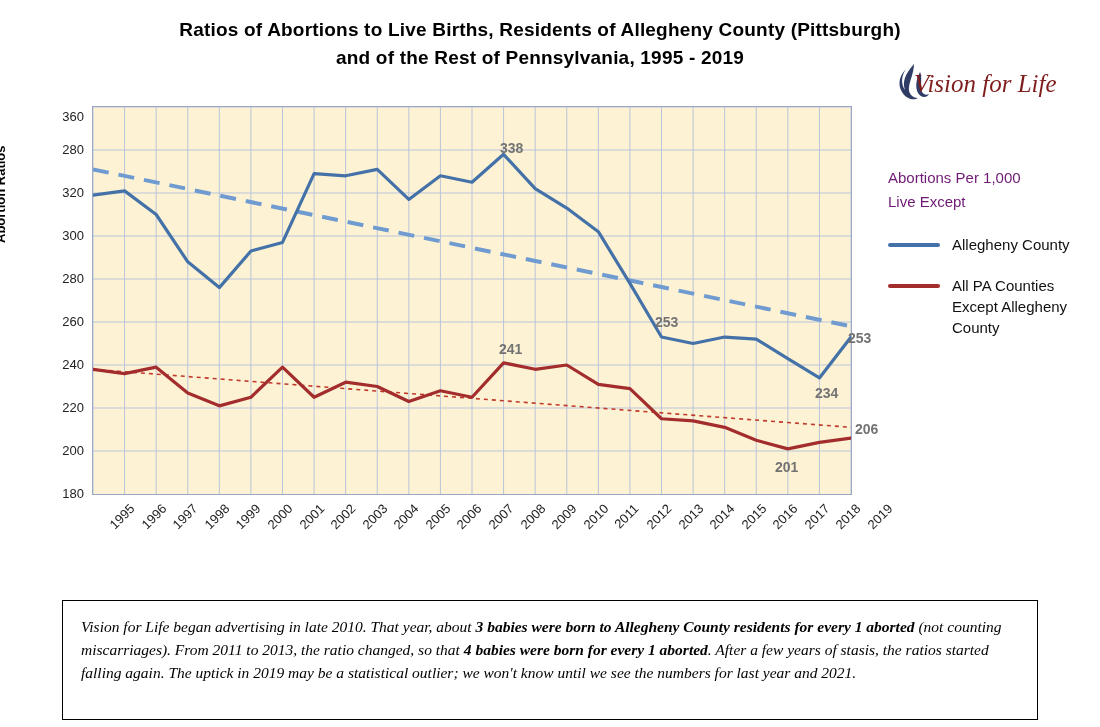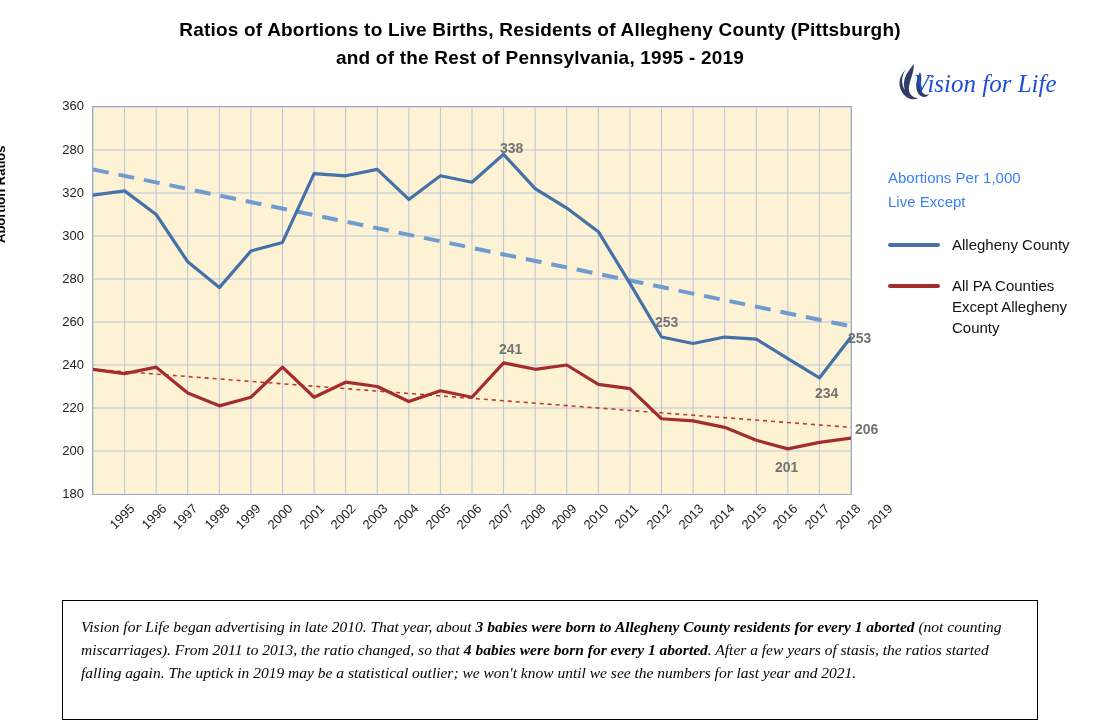--- a/index.html
+++ b/index.html
@@ -14,21 +14,21 @@
   .title{
     position:absolute;left:60px;top:16px;width:960px;
     text-align:center;font-weight:bold;font-size:19px;line-height:28px;
     letter-spacing:.2px;
   }
 
   
   .logo{position:absolute;left:892px;top:60px;width:190px;height:48px;}
   .logo-text{
     font-family:"Liberation Serif", serif;font-style:italic;
-    font-size:25px;color:#1d4ed8;position:absolute;left:22px;top:10px;
+    font-size:25px;color:#7f1d1d;position:absolute;left:22px;top:10px;
     white-space:nowrap;
   }
   .logo-swoosh{position:absolute;left:0px;top:0px;}
 
   
   .plot{
     position:absolute;left:92px;top:106px;width:760px;height:389px;
     background:#fdf3d4;border:1px solid #9aa7c7;box-sizing:border-box;
   }
   .ylabel{
@@ -41,21 +41,21 @@
     font-size:13px;color:#222;transform:translateY(-50%);
   }
   .xtick{
     position:absolute;font-size:13px;color:#222;
     transform-origin:right top;transform:rotate(-45deg);
     white-space:nowrap;text-align:right;
   }
 
   
   .legend{position:absolute;left:888px;top:166px;width:200px;}
-  .legend-title{font-size:15px;line-height:24px;color:#3b82f6;}
+  .legend-title{font-size:15px;line-height:24px;color:#701a75;}
   .legend-item{margin-top:20px;position:relative;padding-left:64px;
     font-size:15px;line-height:21px;color:#111;}
   .legend-swatch{position:absolute;left:0;top:9px;width:52px;height:4px;border-radius:2px;}
 
   
   .dlabel{position:absolute;font-size:14px;font-weight:bold;color:#737373;white-space:nowrap;}
 
   
   .note{
     position:absolute;left:62px;top:584px;width:976px;height:120px;
@@ -130,21 +130,21 @@
   <div id="yticks">
       <div class="ytick" style="left: 48px; top: 493px;">180</div>
       <div class="ytick" style="left: 48px; top: 450px;">200</div>
       <div class="ytick" style="left: 48px; top: 407px;">220</div>
       <div class="ytick" style="left: 48px; top: 364px;">240</div>
       <div class="ytick" style="left: 48px; top: 321px;">260</div>
       <div class="ytick" style="left: 48px; top: 278px;">280</div>
       <div class="ytick" style="left: 48px; top: 235px;">300</div>
       <div class="ytick" style="left: 48px; top: 192px;">320</div>
       <div class="ytick" style="left: 48px; top: 149px;">280</div>
-      <div class="ytick" style="left: 48px; top: 105px;">360</div>
+      <div class="ytick" style="left: 48px; top: 116px;">360</div>
     </div>
   <div id="xticks">
       <div class="xtick" style="left: 98px; top: 501px;">1995</div>
       <div class="xtick" style="left: 129.583px; top: 501px;">1996</div>
       <div class="xtick" style="left: 161.167px; top: 501px;">1997</div>
       <div class="xtick" style="left: 192.75px; top: 501px;">1998</div>
       <div class="xtick" style="left: 224.333px; top: 501px;">1999</div>
       <div class="xtick" style="left: 255.917px; top: 501px;">2000</div>
       <div class="xtick" style="left: 287.5px; top: 501px;">2001</div>
       <div class="xtick" style="left: 319.083px; top: 501px;">2002</div>

